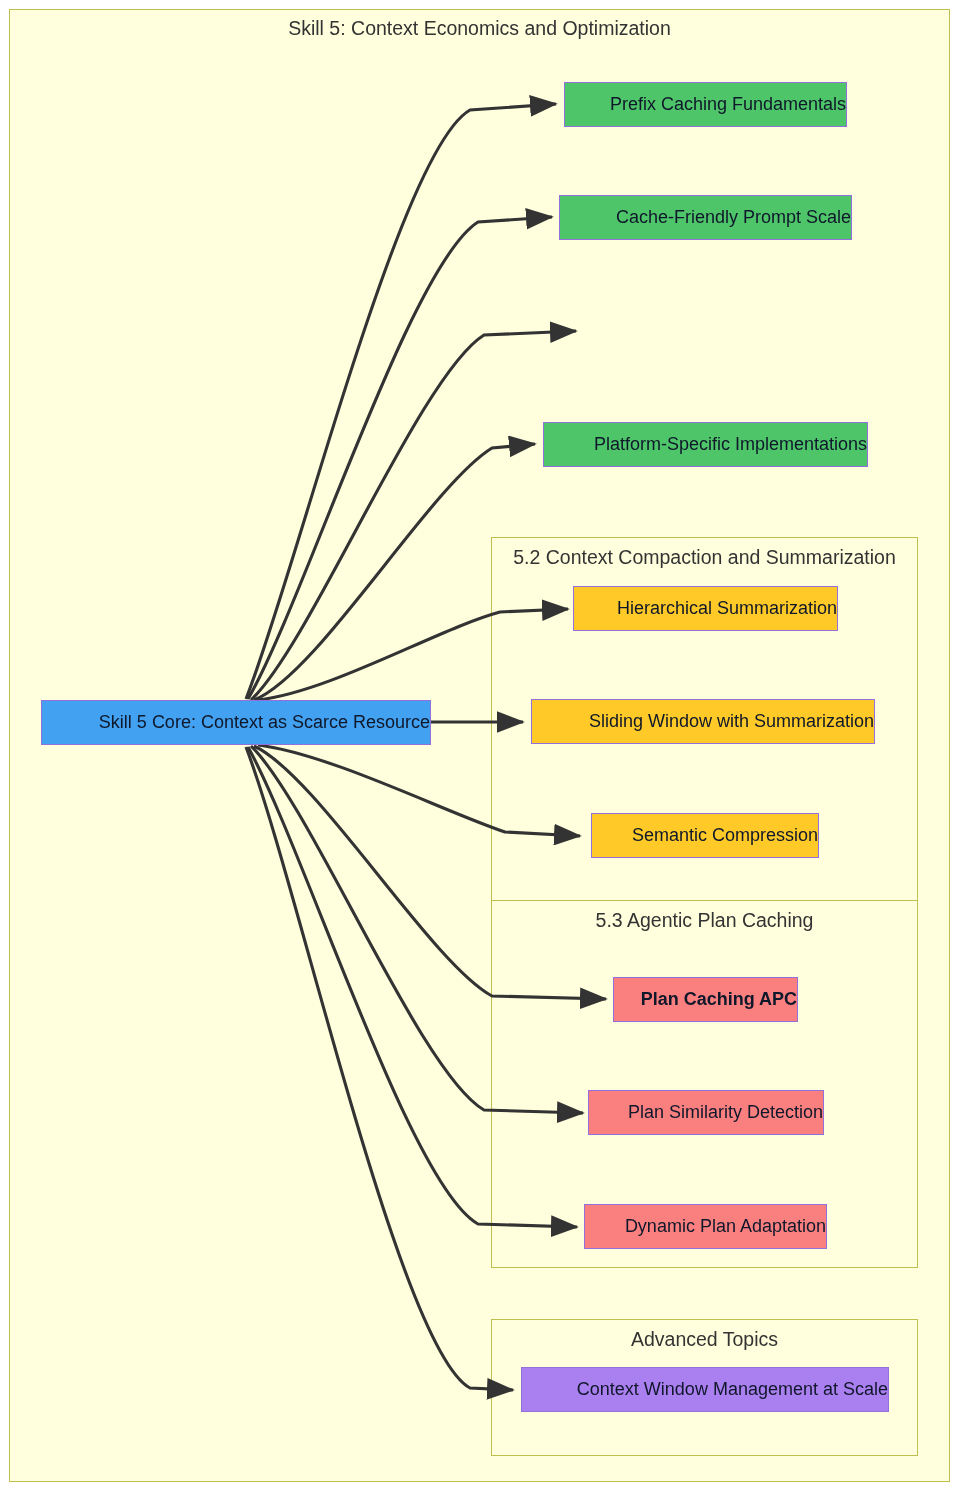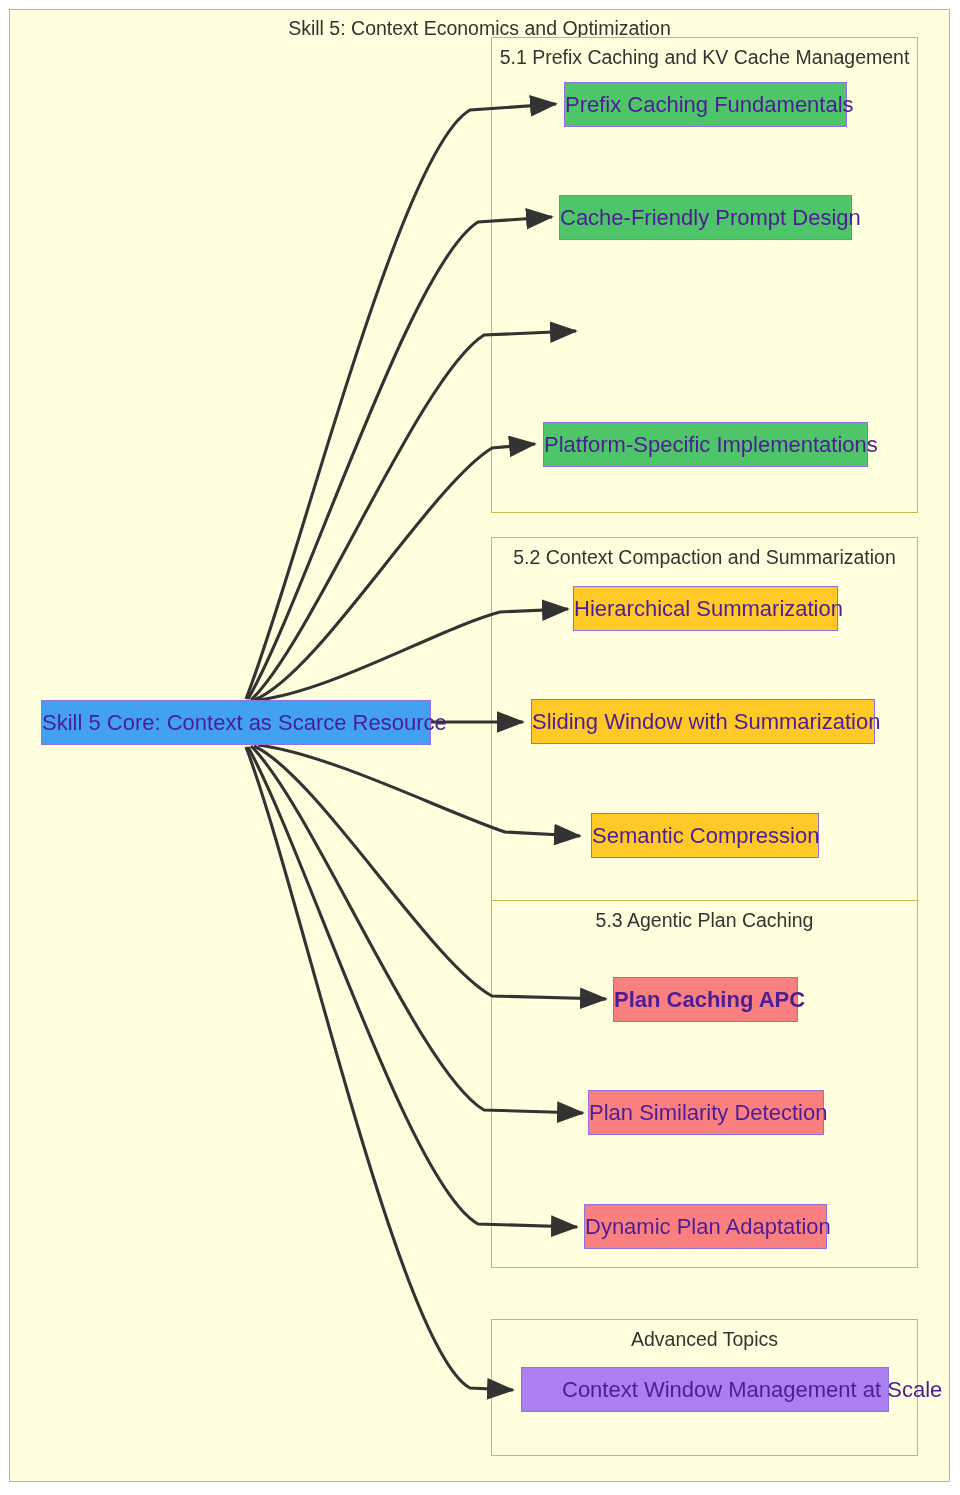--- a/index.html
+++ b/index.html
@@ -52,23 +52,23 @@
     color: #333333;
     white-space: nowrap;
   }
   
   .node {
     position: absolute;
     box-sizing: border-box;
     border: 1.5px solid #9370db;
     display: flex;
     align-items: center;
-    justify-content: flex-start;
-    font-size: 22px;
-    color: #4c1d95;
+    justify-content: flex-end;
+    font-size: 18px;
+    color: #0f172a;
     white-space: nowrap;
   }
   .node.green  { background: #4fc56a; }
   .node.yellow { background: #ffca28; }
   .node.red    { background: #fa8080; }
   .node.purple { background: #aa7ff0; padding-left: 40px; }
   .node.blue   { background: #42a1f0; }
 
   
   #edges {
@@ -88,23 +88,20 @@
 </style>
 </head>
 <body>
 
 <div id="canvas">
 
   <div class="outer-container">
     <div class="outer-title">Skill 5: Context Economics and Optimization</div>
   </div>
 
-  <div class="subgraph" style="left:491px; top:37px; width:427px; height:476px;">
-    <div class="subgraph-title">5.1 Prefix Caching and KV Cache Management</div>
-  </div>
 
   <div class="subgraph" style="left:491px; top:537px; width:427px; height:365px;">
     <div class="subgraph-title">5.2 Context Compaction and Summarization</div>
   </div>
 
   <div class="subgraph" style="left:491px; top:900px; width:427px; height:368px;">
     <div class="subgraph-title">5.3 Agentic Plan Caching</div>
   </div>
 
   <div class="subgraph" style="left:491px; top:1319px; width:427px; height:137px;">
@@ -131,21 +128,21 @@
     <path class="edge-path" marker-end="url(#ah)" d="M 251,746 C 312,806 420,1073 484,1110 L 583,1113"></path>
     <path class="edge-path" marker-end="url(#ah)" d="M 248,747 C 305,850 410,1186 478,1224 L 577,1227"></path>
 
     <path class="edge-path" marker-end="url(#ah)" d="M 246,747 C 300,890 400,1350 470,1388 L 513,1390"></path>
   </svg>
 
   <div class="node green" style="left:564px; top:82px; width:283px; height:45px;">
     <span>Prefix Caching Fundamentals</span>
   </div>
   <div class="node green" style="left:559px; top:195px; width:293px; height:45px;">
-    <span>Cache-Friendly Prompt Design</span>
+    <span>Cache-Friendly Prompt Scale</span>
   </div>
   <div class="node green" style="left:543px; top:422px; width:325px; height:45px;">
     <span>Platform-Specific Implementations</span>
   </div>
 
   <div class="node yellow" style="left:573px; top:586px; width:265px; height:45px;">
     <span>Hierarchical Summarization</span>
   </div>
   <div class="node yellow" style="left:531px; top:699px; width:344px; height:45px;">
     <span>Sliding Window with Summarization</span>

